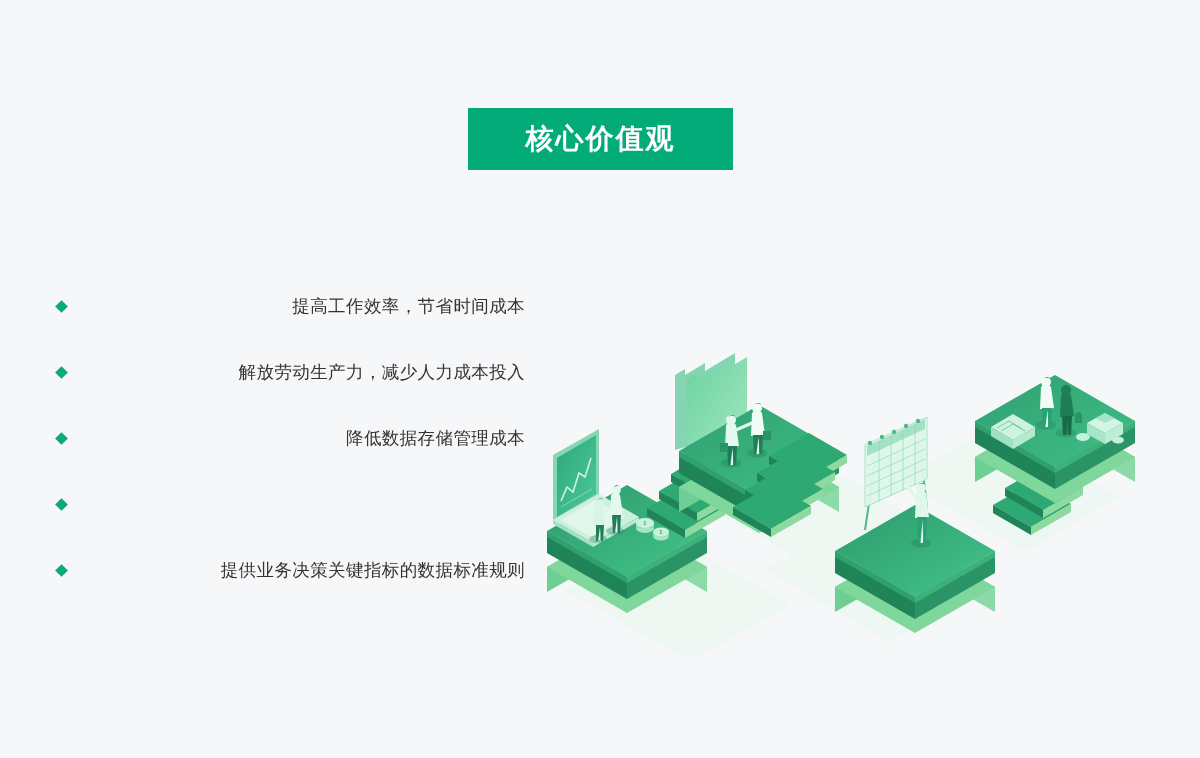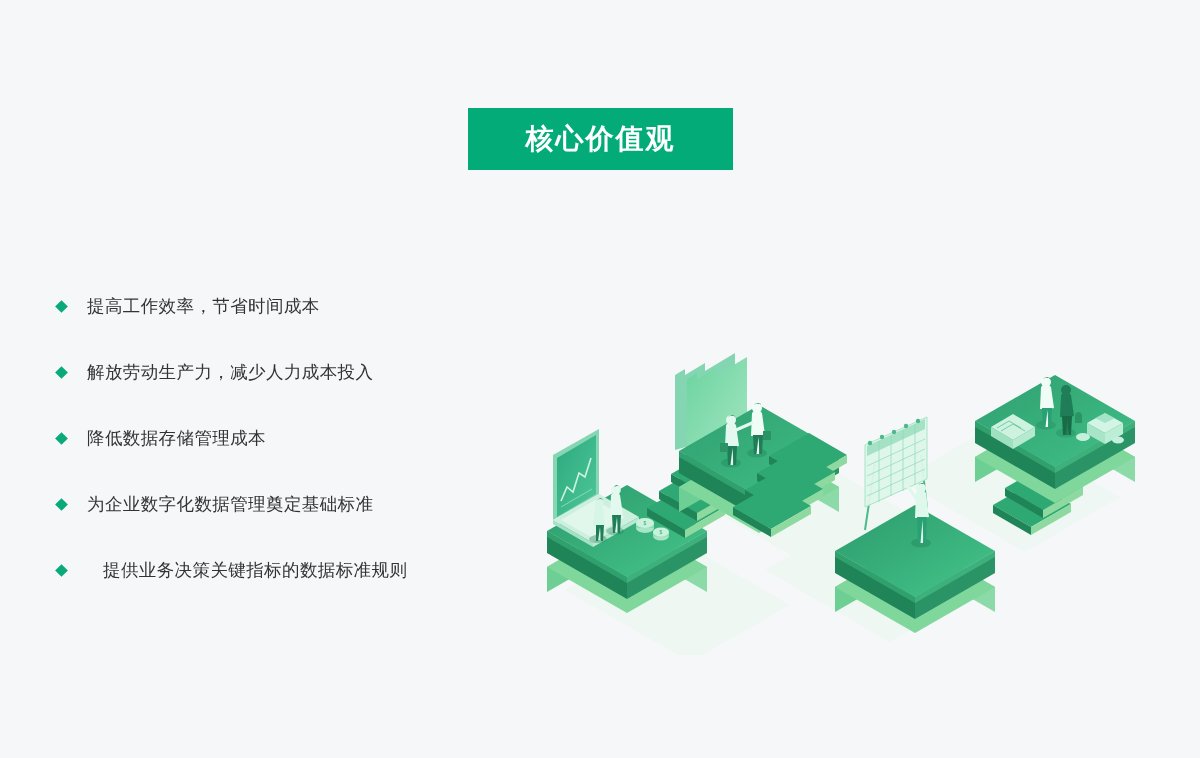--- a/index.html
+++ b/index.html
@@ -40,20 +40,21 @@
     position: absolute;
     left: 55px;
     top: 286px;
     width: 470px;
   }
   .bullet-row {
     display: flex;
     align-items: center;
     height: 40px;
     margin-bottom: 26px;
+    justify-content: space-between;
   }
   .bullet-row:last-child { margin-bottom: 0; gap: 16px; }
   .bullet-diamond {
     width: 9px;
     height: 9px;
     background: #0aa97a;
     transform: rotate(45deg);
     flex: 0 0 auto;
     margin-right: 21px;
     margin-left: 2px;
@@ -94,21 +95,20 @@
     <span class="bullet-text">解放劳动生产力，减少人力成本投入</span>
   </div>
 
   <div class="bullet-row">
     <span class="bullet-diamond"></span>
     <span class="bullet-text">降低数据存储管理成本</span>
   </div>
 
   <div class="bullet-row">
     <span class="bullet-diamond"></span>
-    <span class="bullet-text">为企业数字化数据管理奠定基础标准</span>
   </div>
 
   <div class="bullet-row">
     <span class="bullet-diamond"></span>
     <span class="bullet-text">提供业务决策关键指标的数据标准规则</span>
   </div>
 
 </div>
 
 <div id="illustration">

